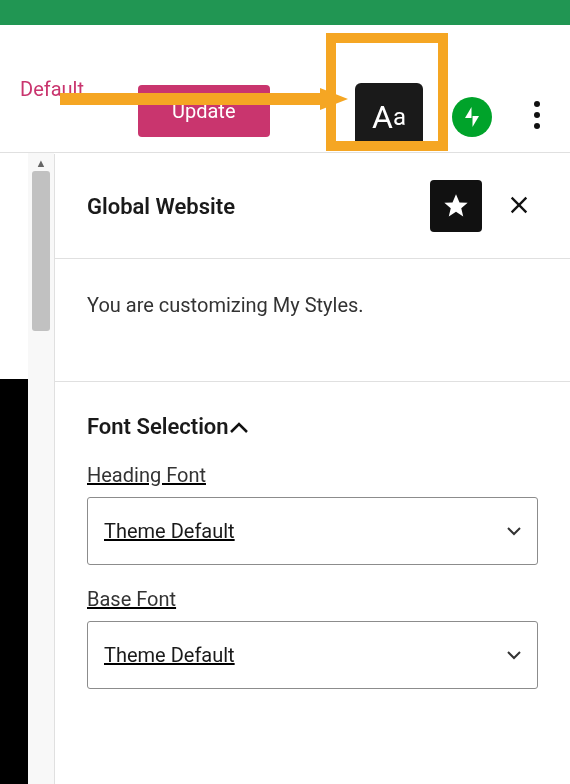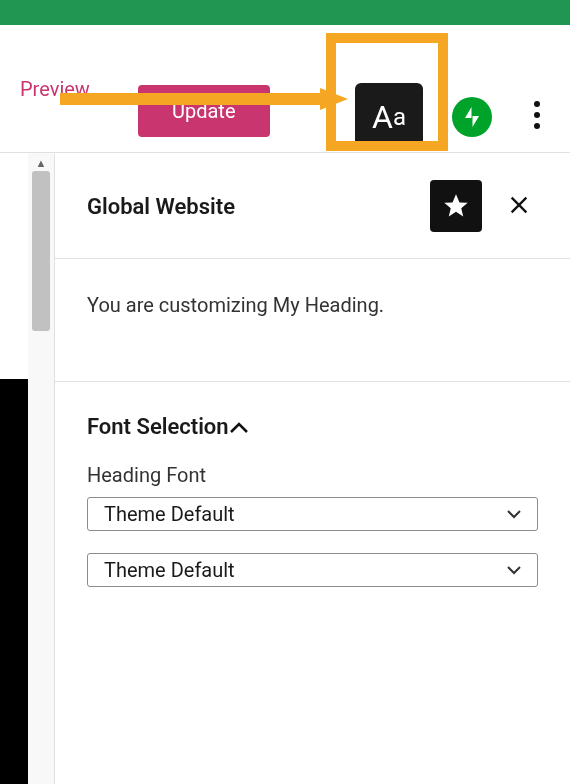--- a/index.html
+++ b/index.html
@@ -217,33 +217,34 @@
       font-size: 22px;
       font-weight: 600;
       color: #1a1a1a;
     }
     .chevron-up {
       font-size: 20px;
       color: #111;
     }
     .field-group {
       margin-bottom: 22px;
+      text-decoration: underline;
     }
     .field-label {
       font-size: 20px;
       color: #333;
       margin-bottom: 10px;
       display: block;
     }
     .select-wrapper {
       position: relative;
       border: 1px solid #8c8c8c;
       border-radius: 3px;
       background: #fff;
-      height: 34px;
+      height: 68px;
       display: flex;
       align-items: center;
       padding: 0 16px;
       cursor: pointer;
     }
     .select-value {
       font-size: 20px;
       color: #1a1a1a;
       flex: 1;
     }
@@ -251,21 +252,21 @@
       font-size: 14px;
       color: #555;
     }
   </style>
 </head>
 <body>
 
 <div class="top-green-bar"></div>
 
 <div class="toolbar">
-  <span class="preview-text">Preview</span>
+  <span class="preview-text">Default</span>
   <div class="update-button">Update</div>
 
   <div class="aa-button">
     <span class="big-a">A</span>
       <span class="small-a">a</span>
   </div>
 
   <div class="jetpack-icon">
     <svg width="24" height="24" viewBox="0 0 24 24">
       <path d="M11.5 2 L11.5 13 L5 13 Z" fill="#fff"></path>
@@ -304,21 +305,21 @@
     </div>
     <div class="close-button">
       <svg width="22" height="22" viewBox="0 0 24 24">
         <line x1="4" y1="4" x2="20" y2="20" stroke="#111" stroke-width="2.5"></line>
         <line x1="20" y1="4" x2="4" y2="20" stroke="#111" stroke-width="2.5"></line>
       </svg>
     </div>
   </div>
 
   <div class="panel-desc">
-    <p>You are customizing My Heading.</p>
+    <p>You are customizing My Styles.</p>
   </div>
 
   <div class="accordion">
     <div class="accordion-header">
       <div class="accordion-title">Font Selection</div>
       <div class="chevron-up">
         <svg width="20" height="12" viewBox="0 0 20 12">
           <path d="M2 10 L10 2 L18 10" fill="none" stroke="#111" stroke-width="2.5"></path>
         </svg>
       </div>
@@ -330,20 +331,21 @@
         <span class="select-value">Theme Default</span>
         <span class="select-chevron">
           <svg width="14" height="9" viewBox="0 0 14 9">
             <path d="M1 1 L7 7 L13 1" fill="none" stroke="#333" stroke-width="2"></path>
           </svg>
         </span>
       </div>
     </div>
 
     <div class="field-group">
+      <label class="field-label">Base Font</label>
       <div class="select-wrapper">
         <span class="select-value">Theme Default</span>
         <span class="select-chevron">
           <svg width="14" height="9" viewBox="0 0 14 9">
             <path d="M1 1 L7 7 L13 1" fill="none" stroke="#333" stroke-width="2"></path>
           </svg>
         </span>
       </div>
     </div>
   </div>

